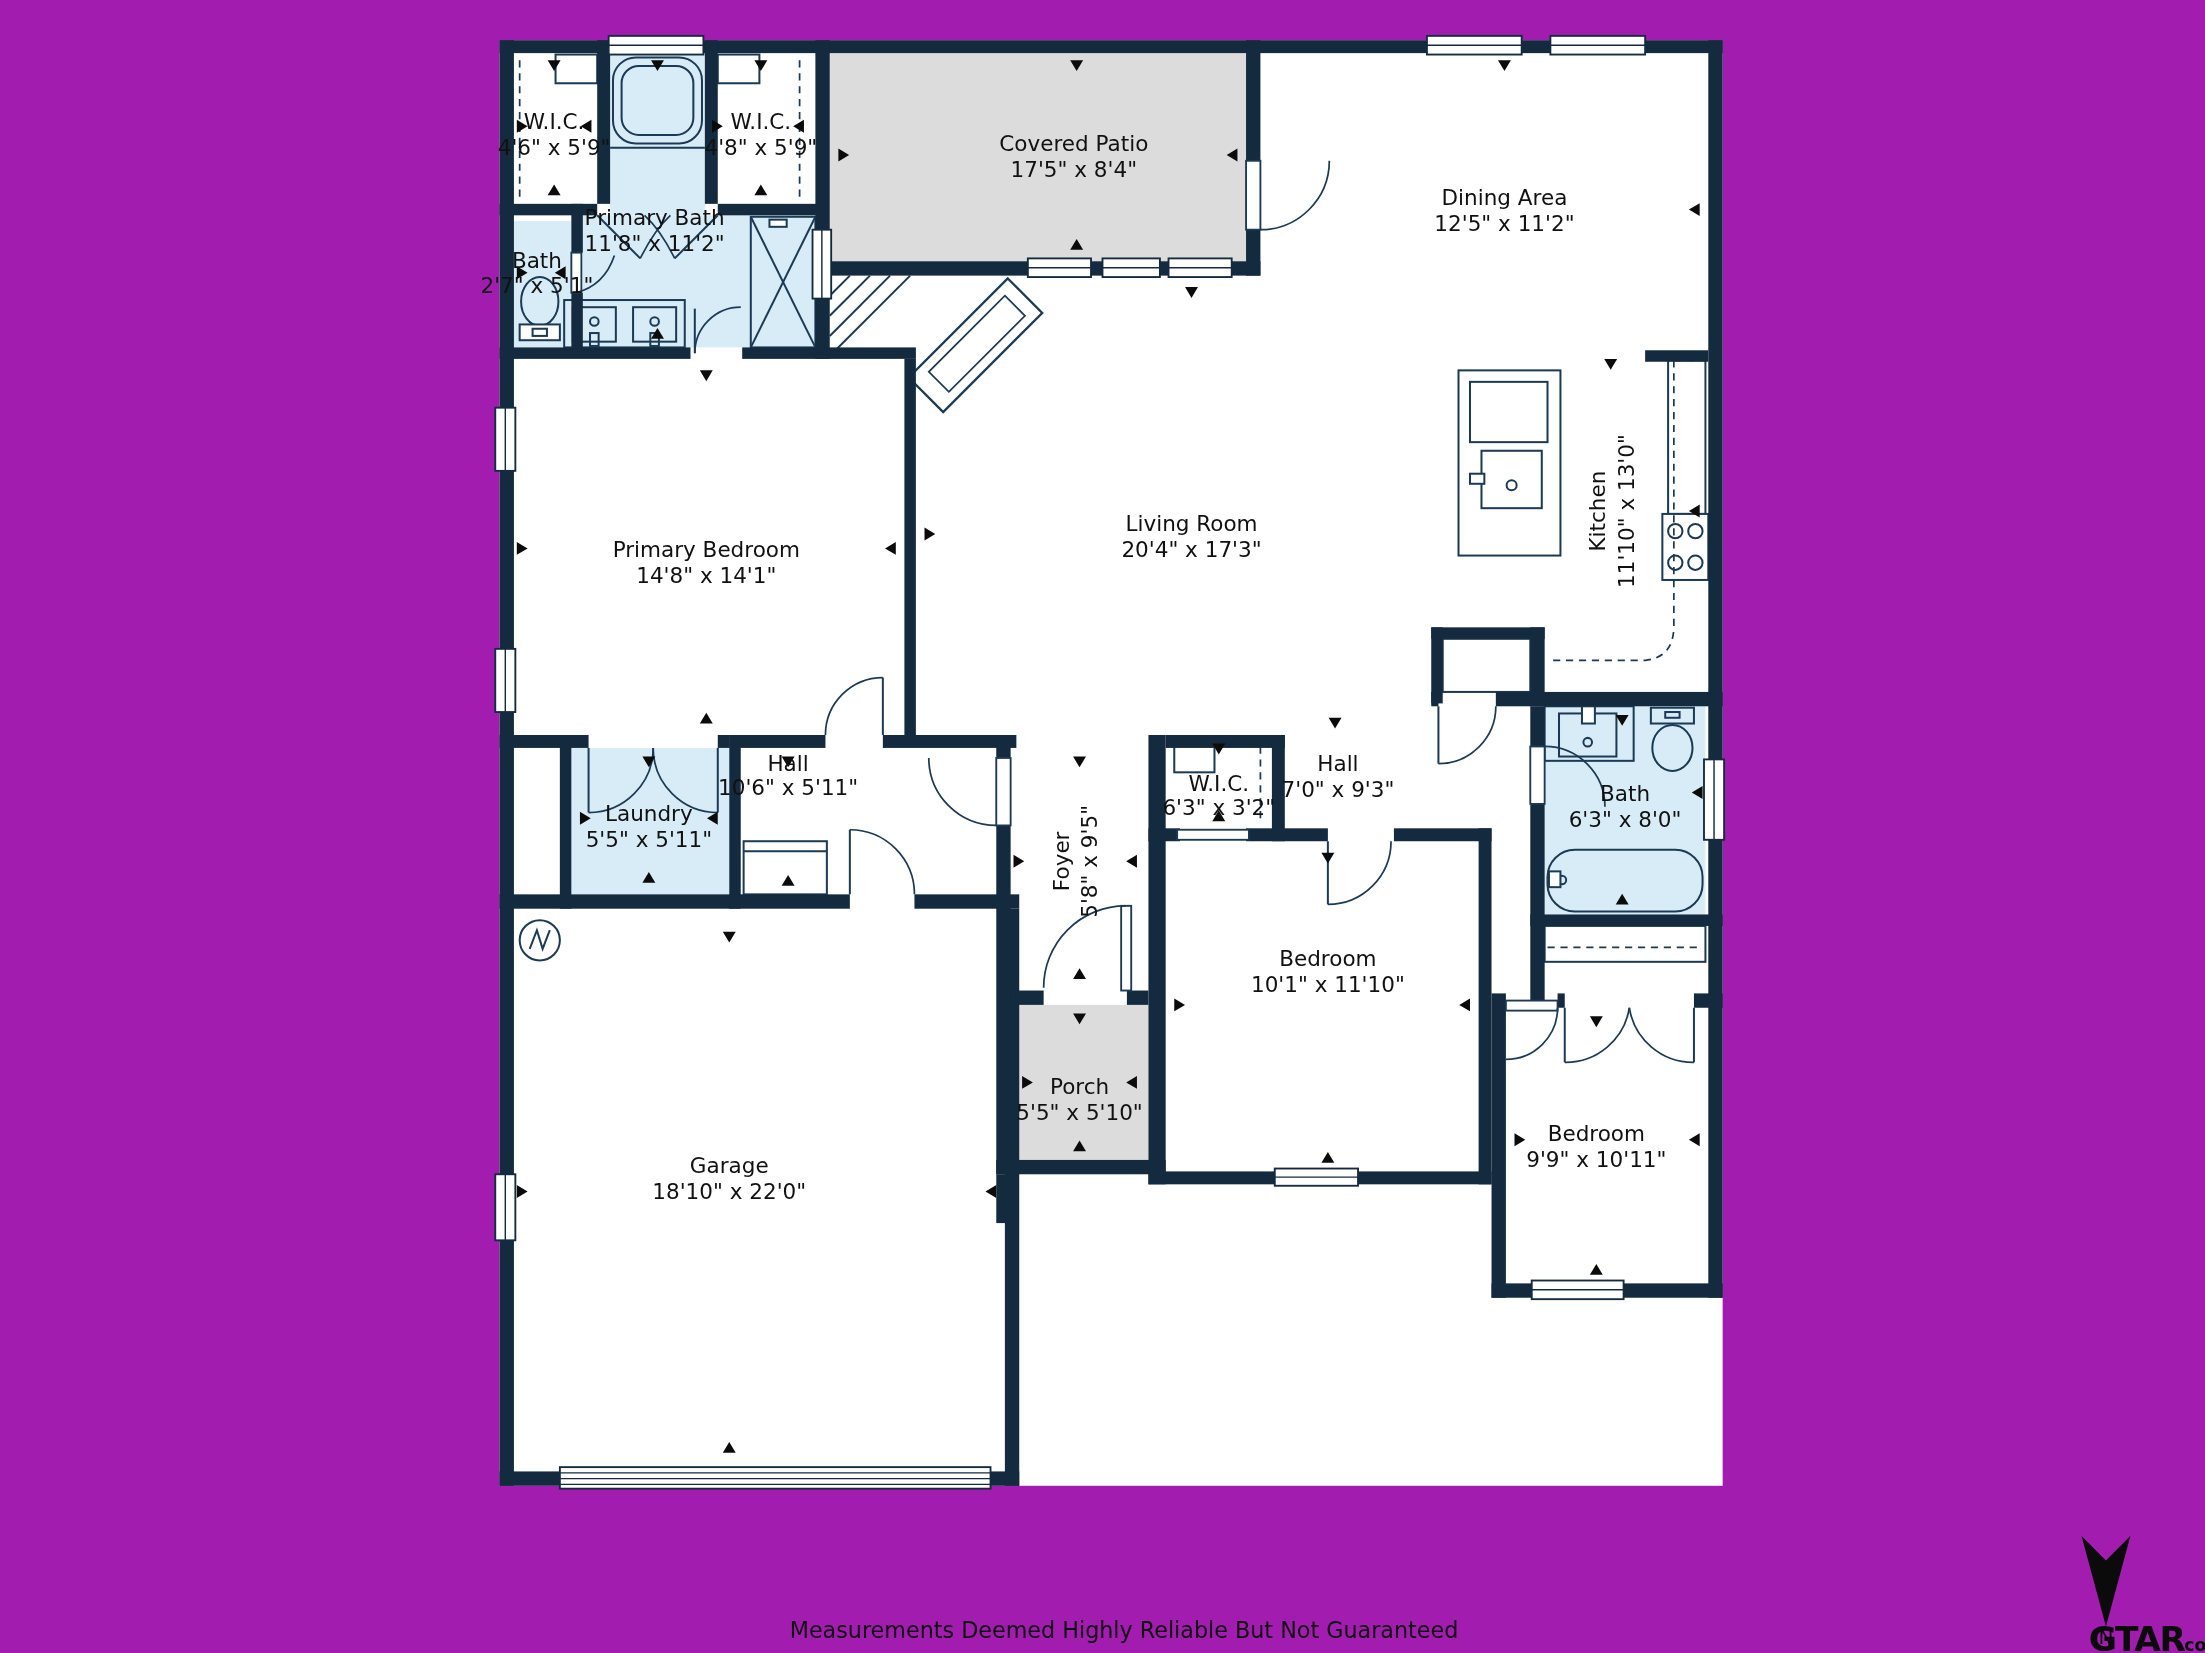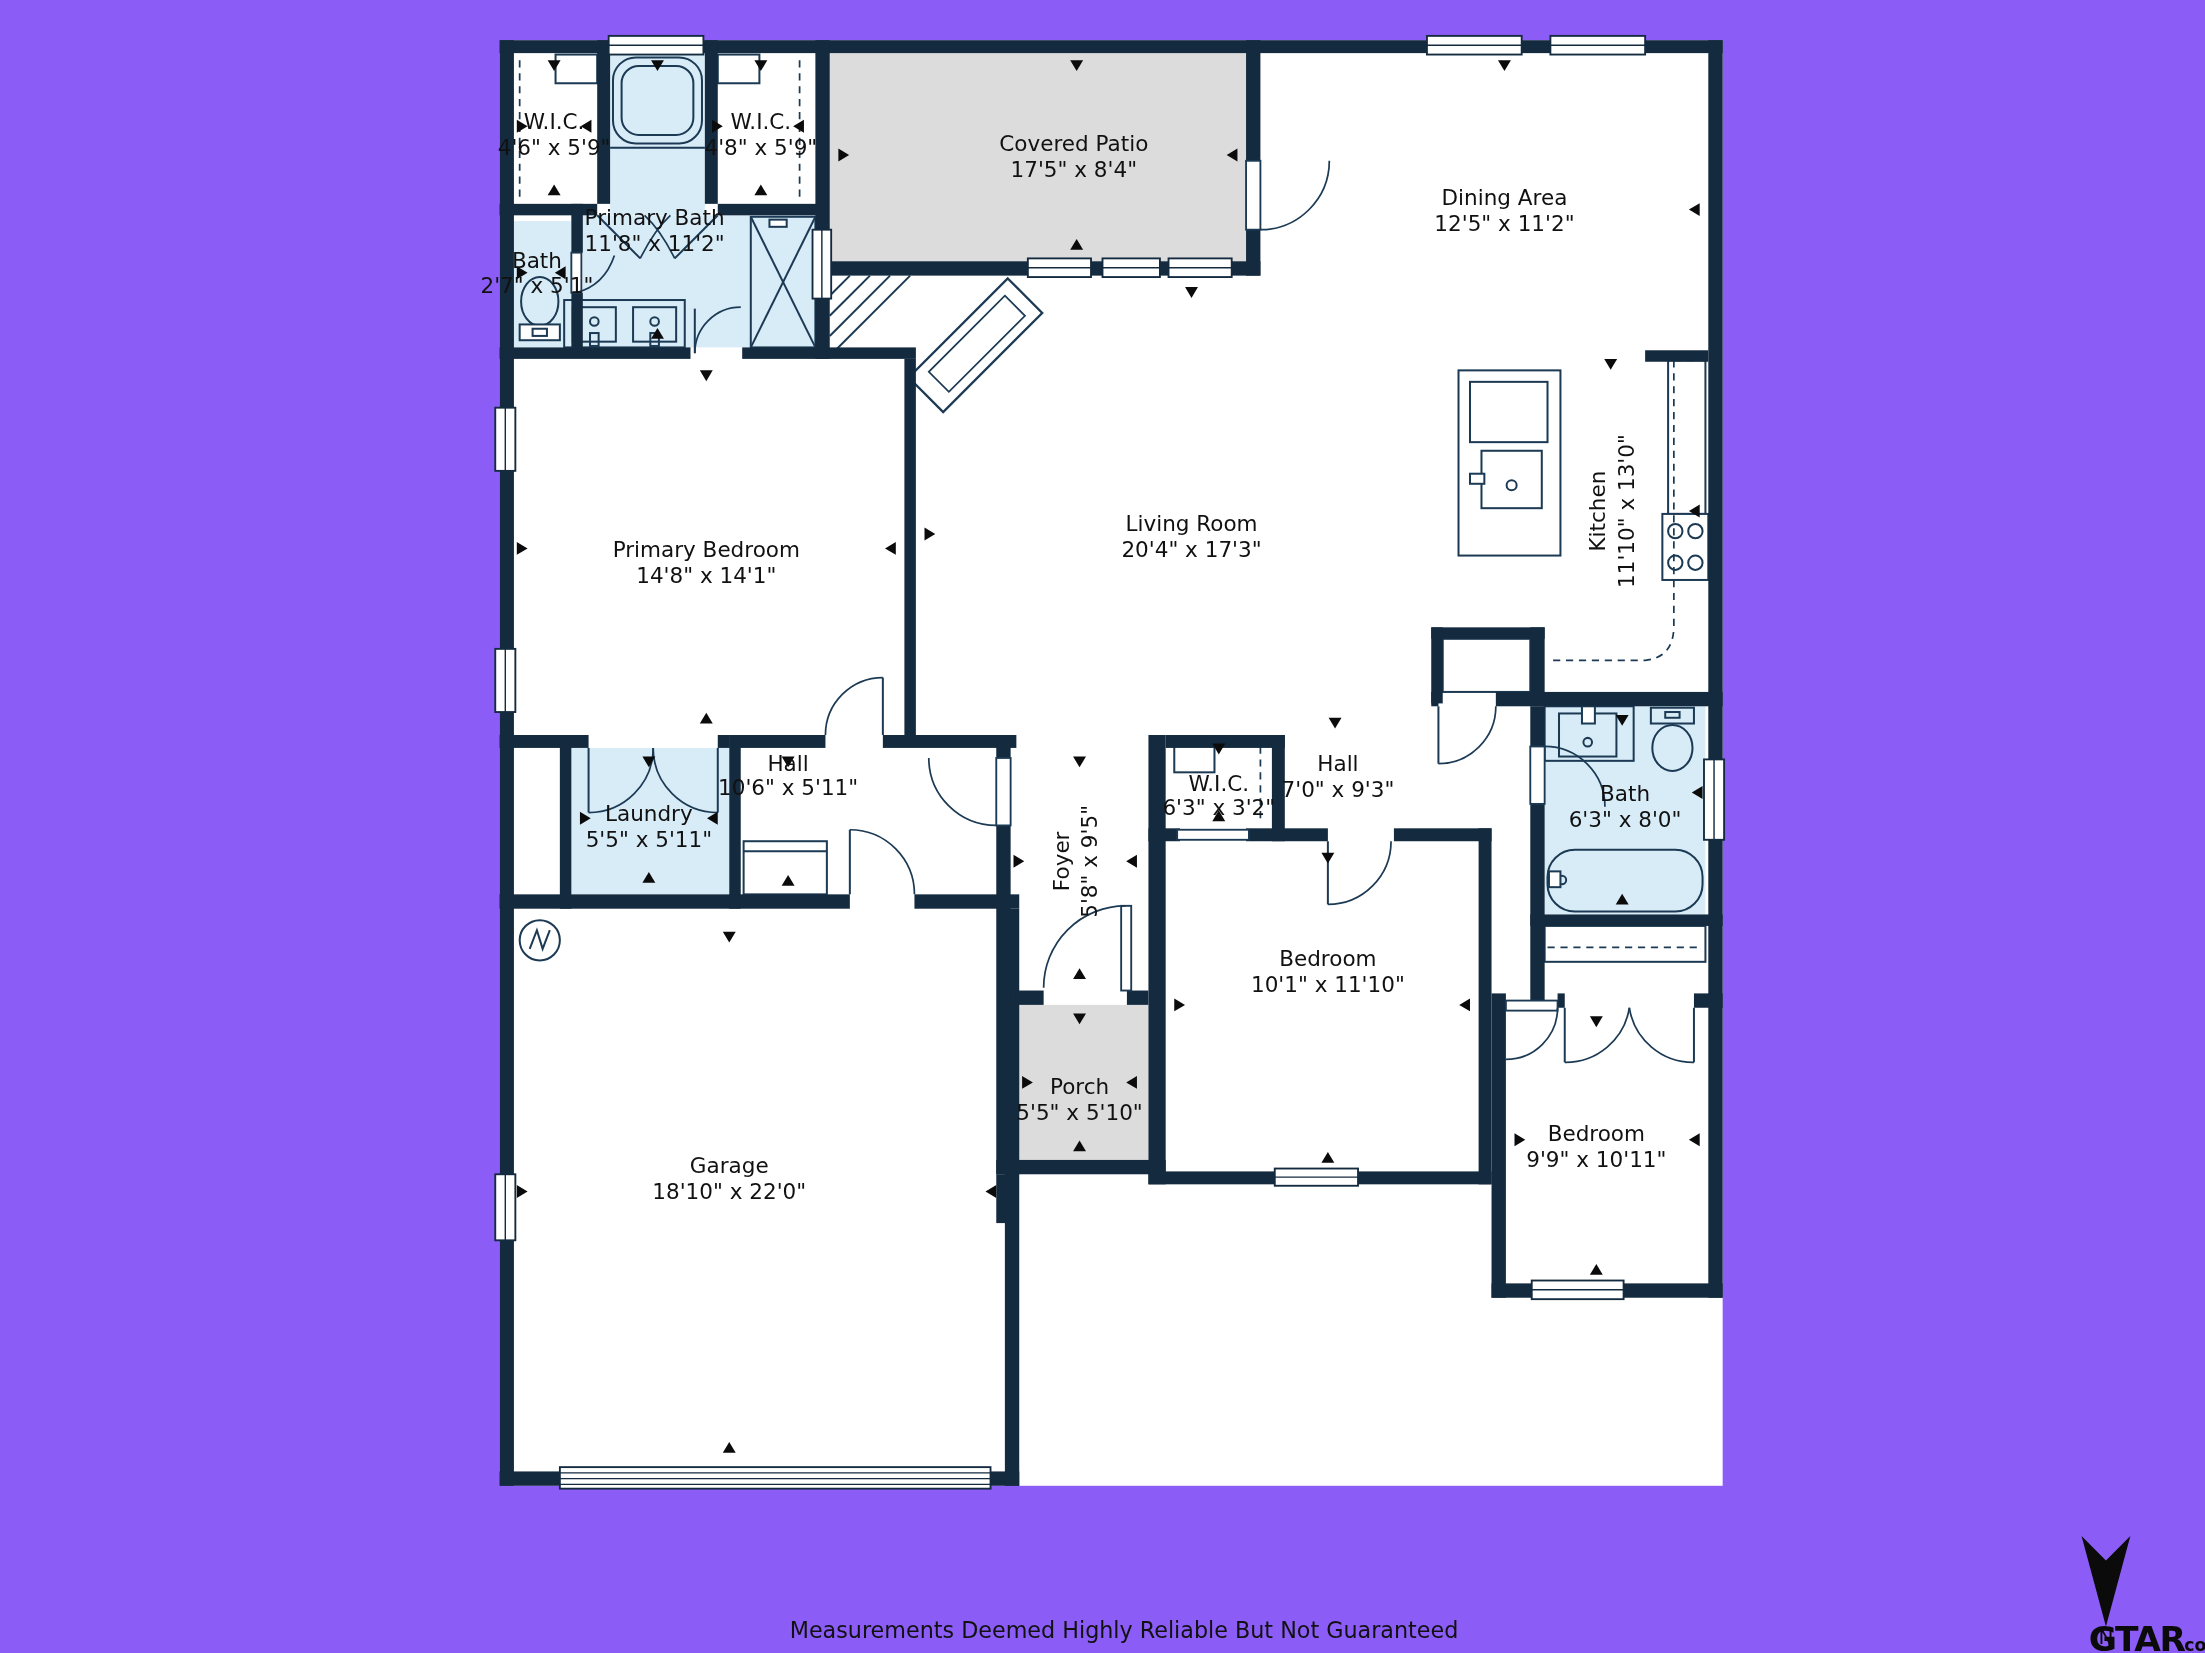--- a/index.html
+++ b/index.html
@@ -1,16 +1,16 @@
 <!DOCTYPE html>
 <html style="font-size:11.5px"><head>
 <meta charset="utf-8">
 <style>
   html,body{margin:0;padding:0;background:#ffffff;}
-  .page{width:100vw;height:75vw;position:relative;background:#8b5cf6;}
+  .page{width:100vw;height:75vw;position:relative;background:#a21caf;}
   svg{display:block;width:100%;height:100%;}
   .wall rect{fill:#142A3F;}
   .fixline{stroke:#1C3A54;stroke-width:1.4;fill:none;}
   .fixfill{stroke:#1C3A54;stroke-width:1.4;fill:#ffffff;}
   .fixblue{stroke:#1C3A54;stroke-width:1.4;fill:#D8ECF8;}
   .arc{stroke:#1C3A54;stroke-width:1.2;fill:none;}
   .leaf{fill:#ffffff;stroke:#1C3A54;stroke-width:1.3;}
   .dash{stroke:#1C3A54;stroke-width:1.2;fill:none;stroke-dasharray:5 4;}
   .win rect{fill:#ffffff;stroke:#142A3F;stroke-width:1.3;}
   .win line{stroke:#142A3F;stroke-width:1;}

